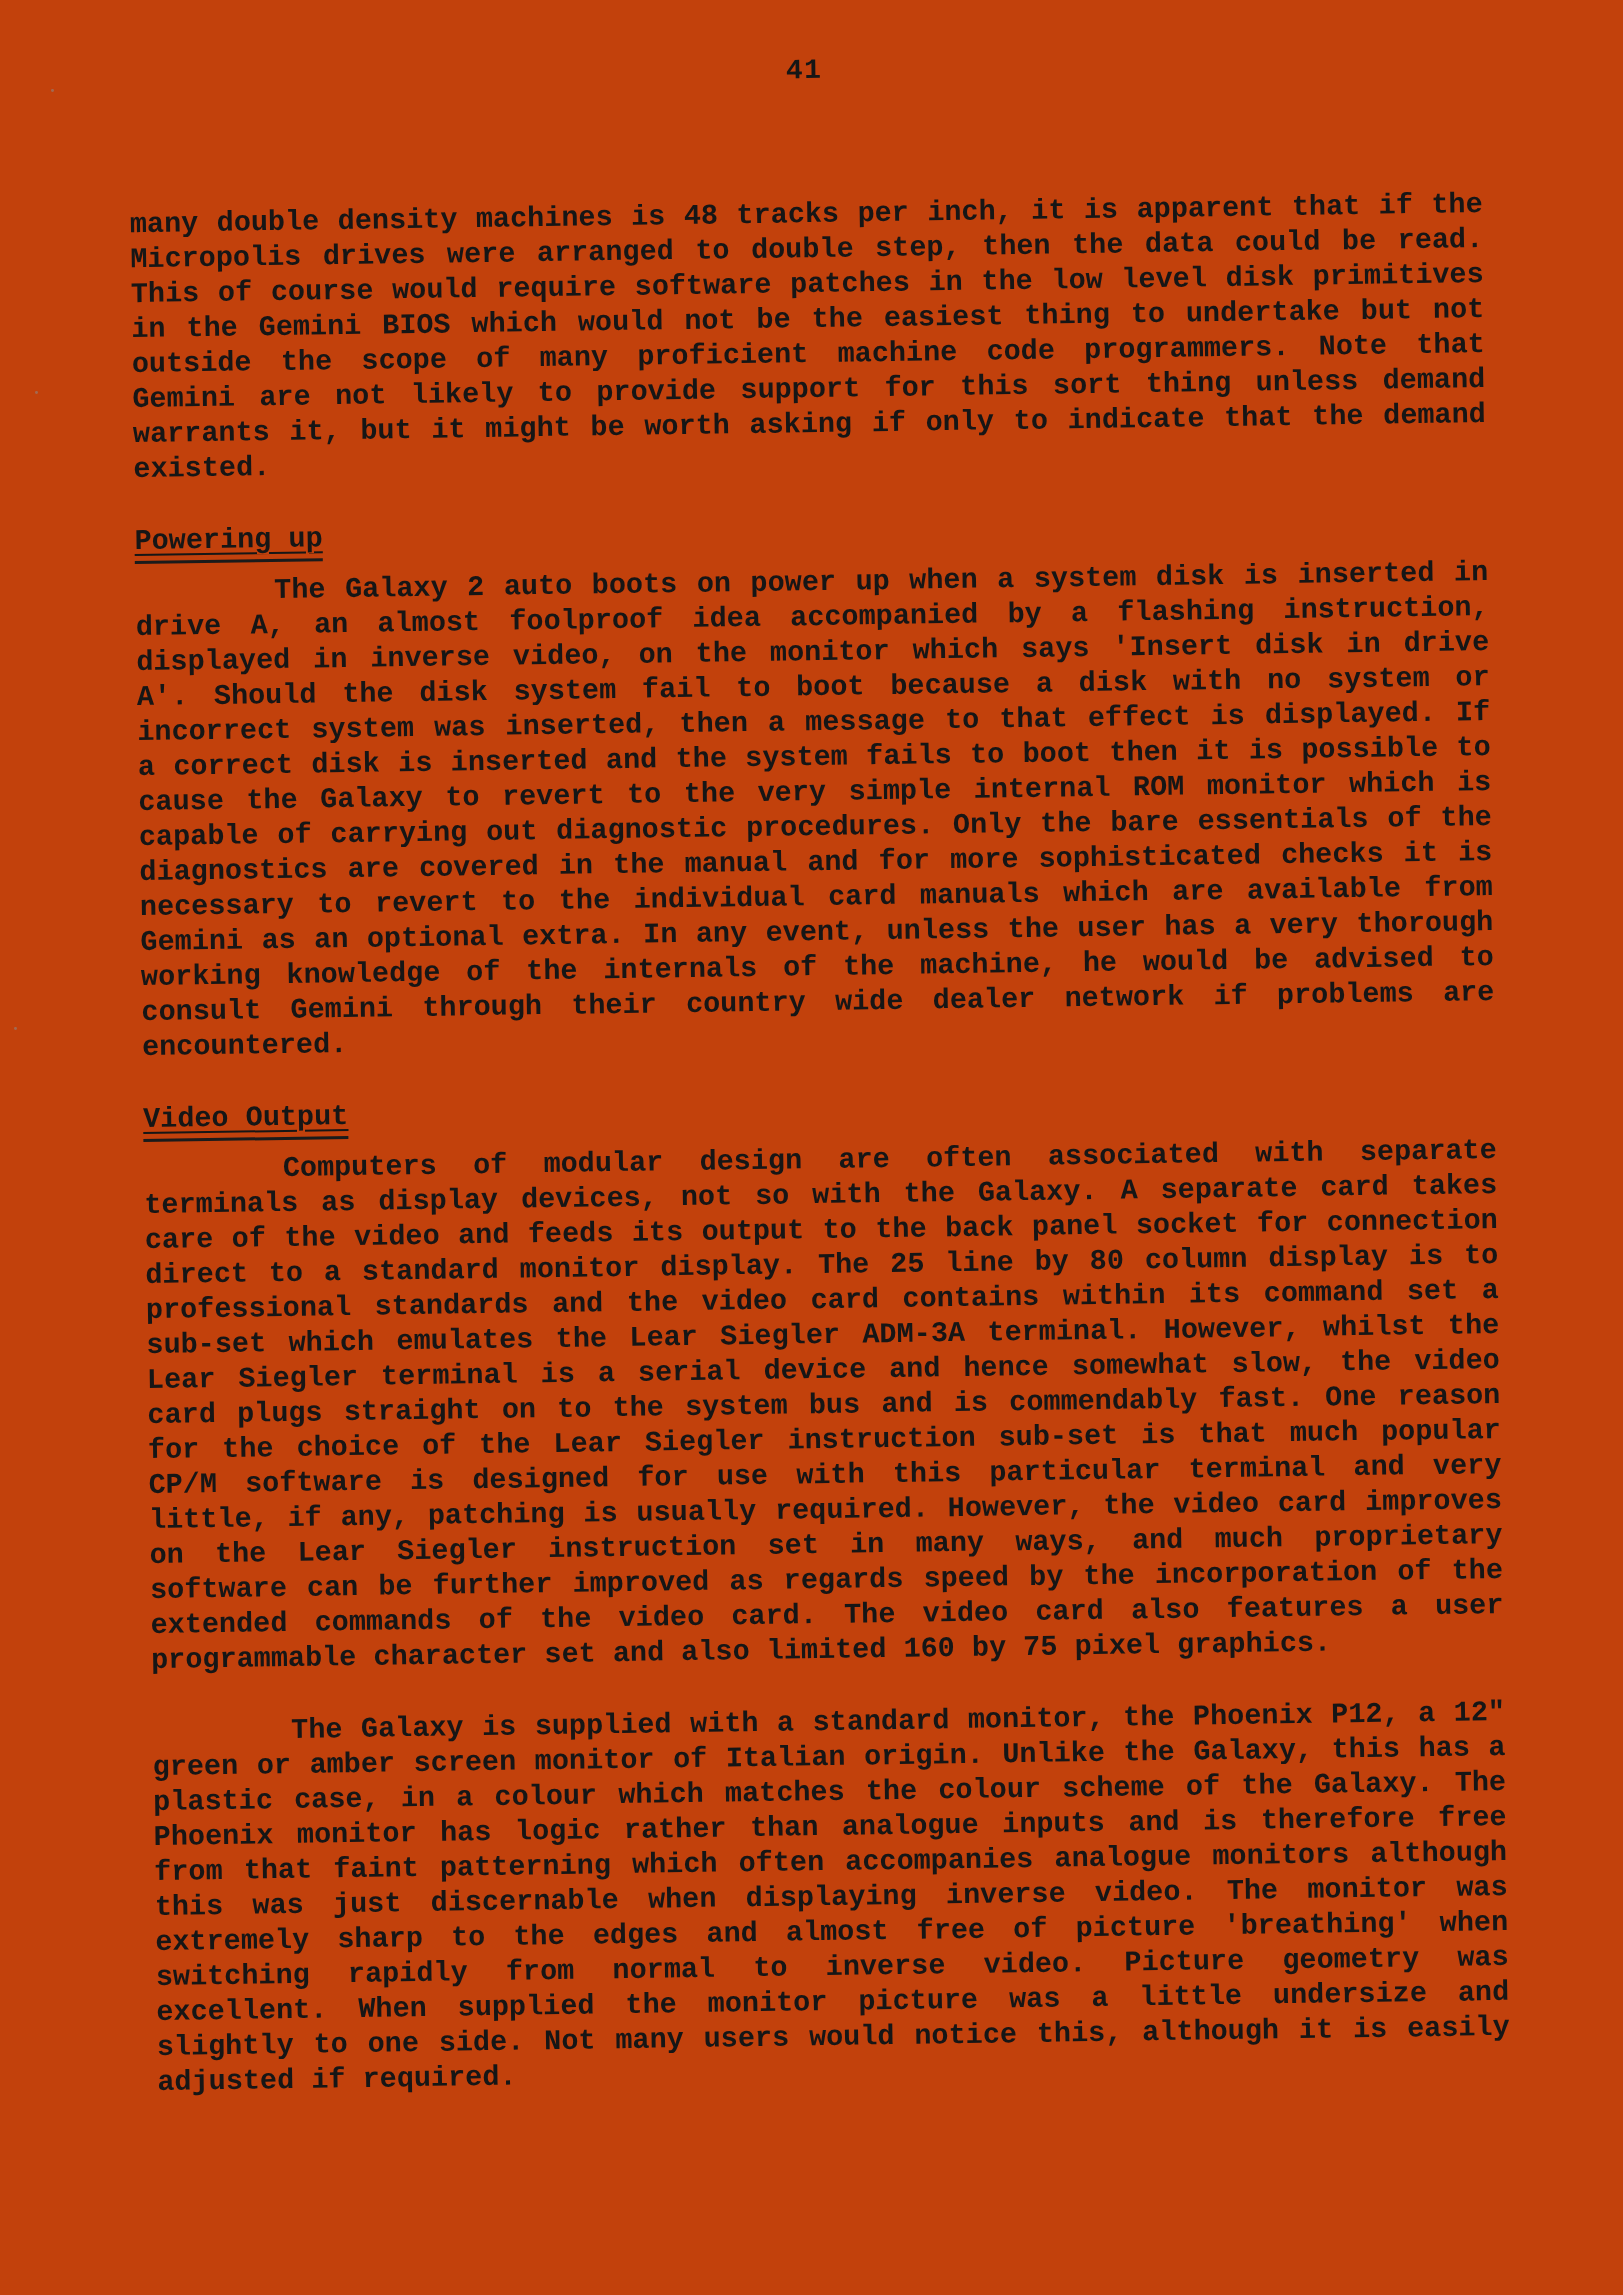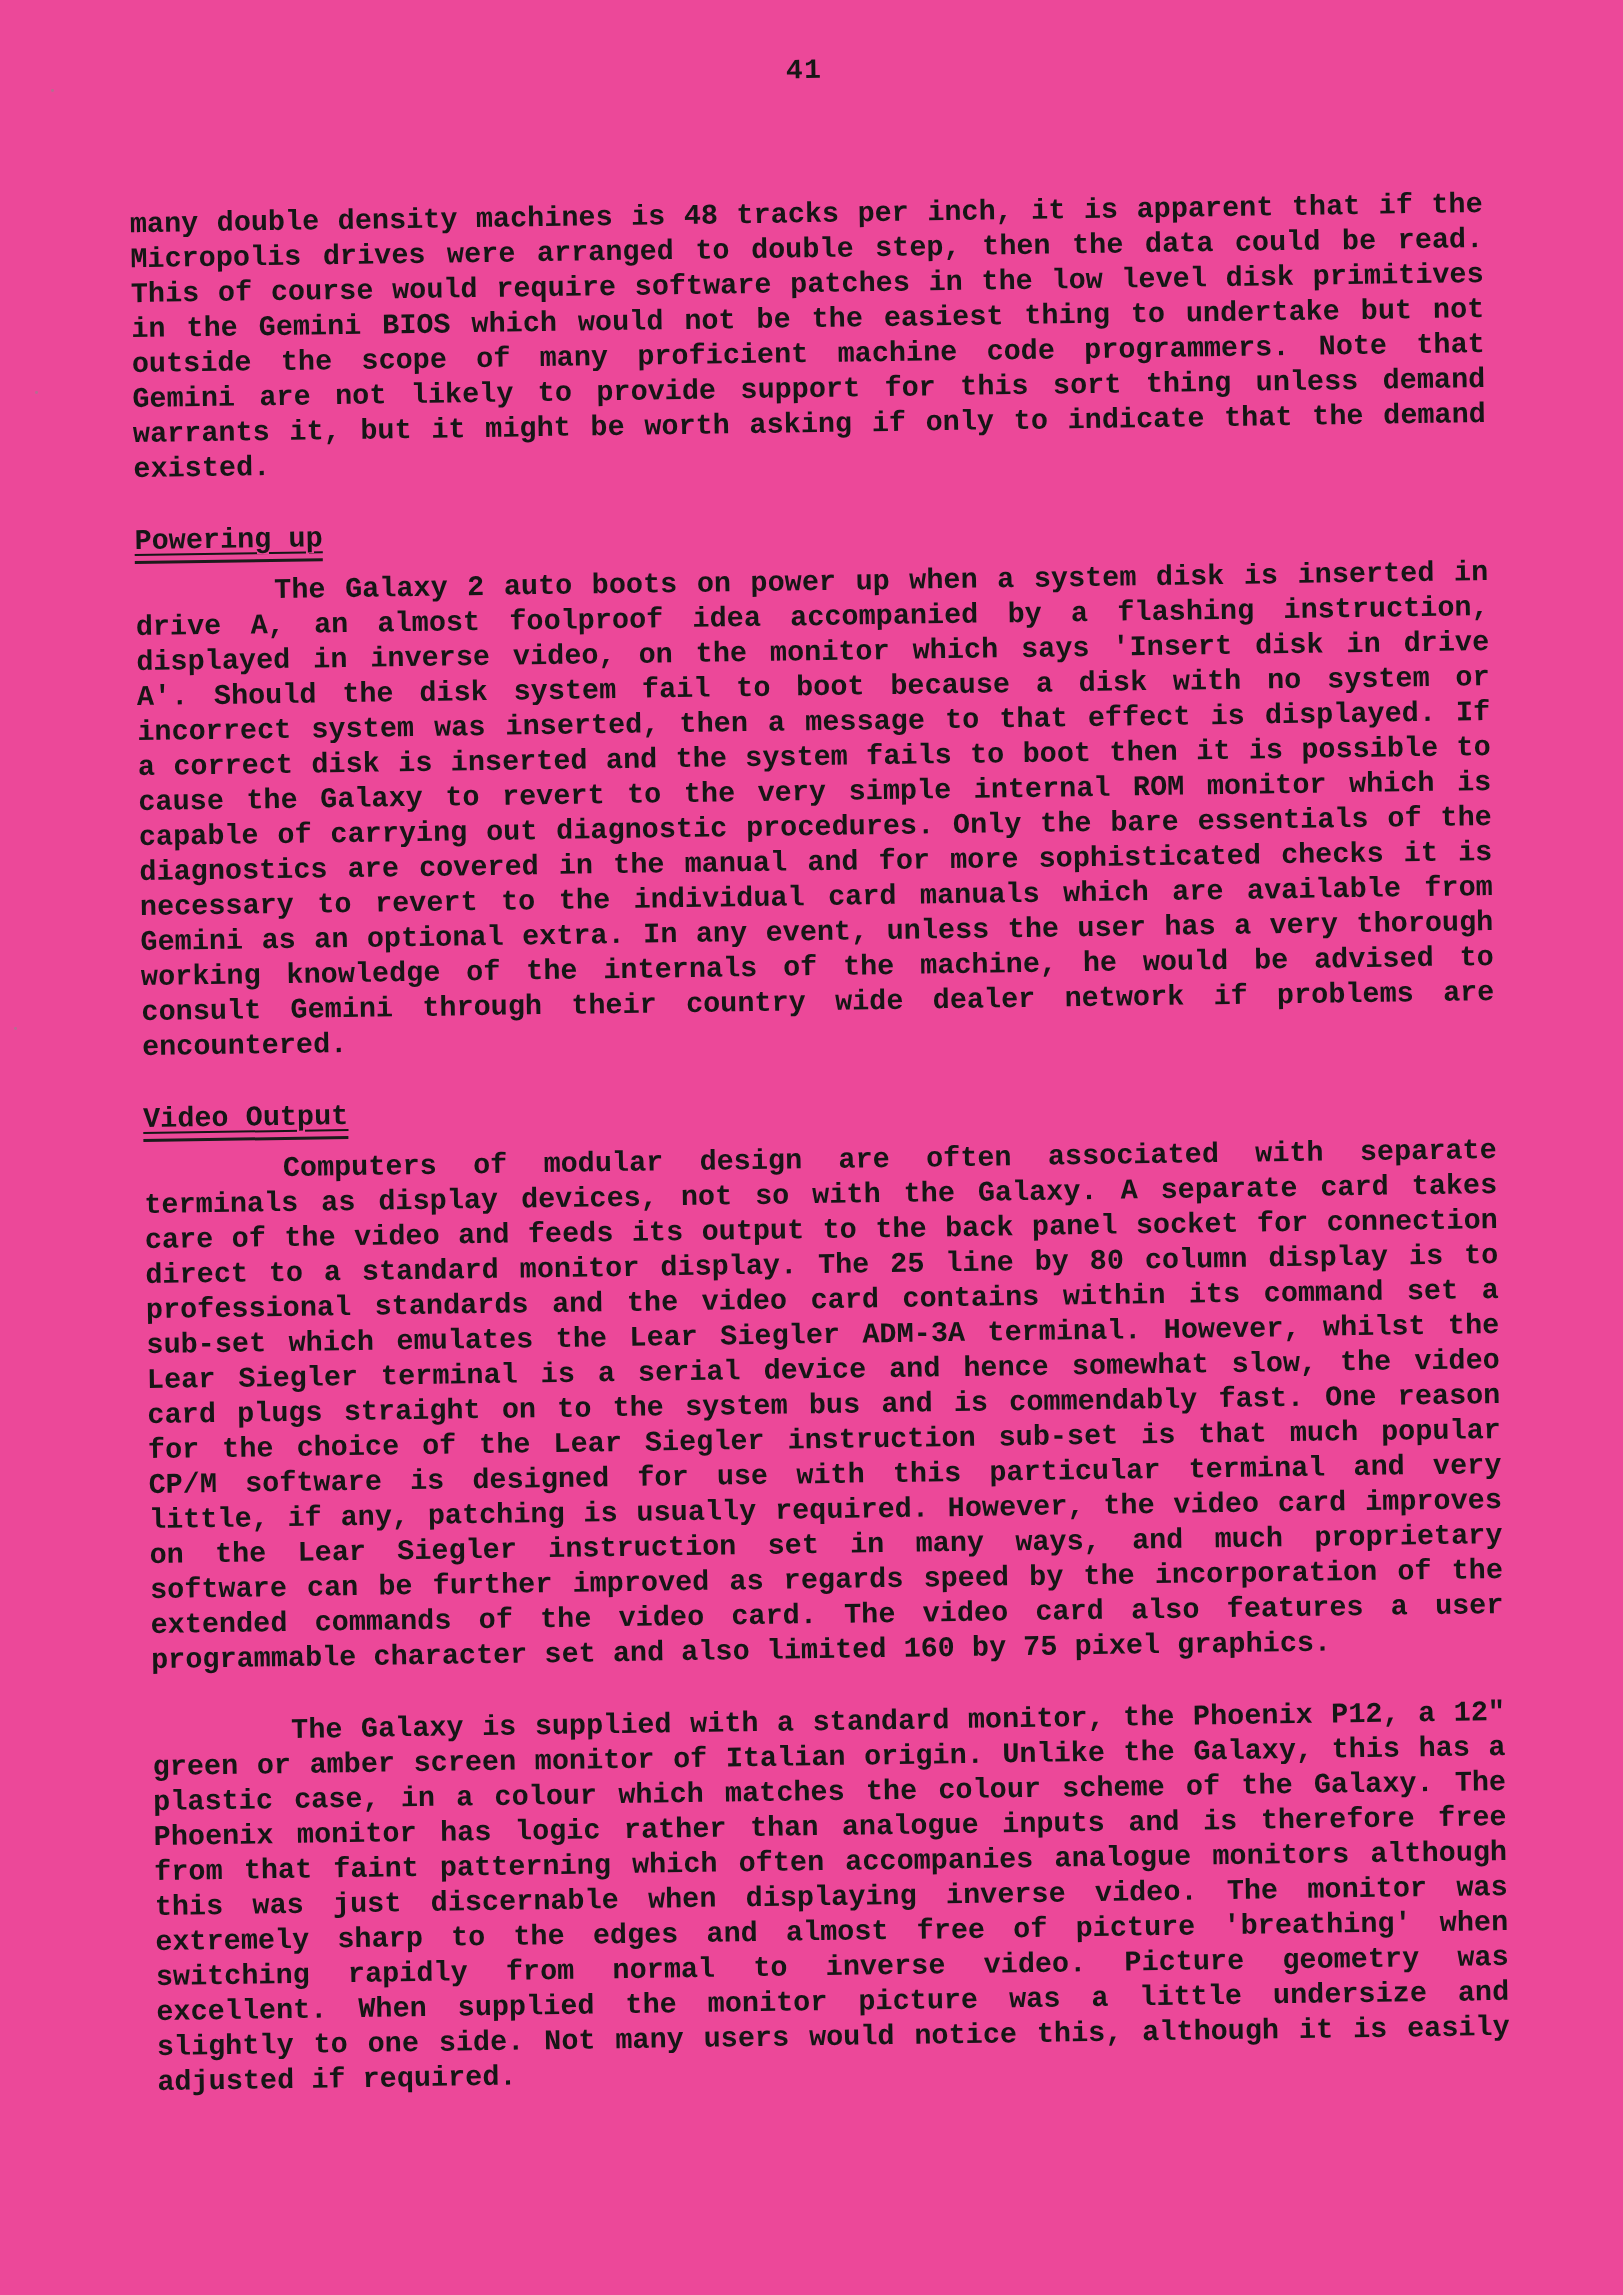--- a/index.html
+++ b/index.html
@@ -12,21 +12,21 @@
     height: 2295px;
     background: #ffffff;
     font-family: "Liberation Mono", "DejaVu Sans Mono", monospace;
     color: #161616;
     overflow: hidden;
   }
   .sheet {
     position: relative;
     width: 1624px;
     height: 2295px;
-    background: #ec4899;
+    background: #c2410c;
     font-family: Liberation Mono, monospace;
   }
   .content {
     position: absolute;
     left: 142px;
     top: 0;
     width: 1353px;
     transform: rotate(-0.85deg);
     transform-origin: 677px 1041px;
   }

